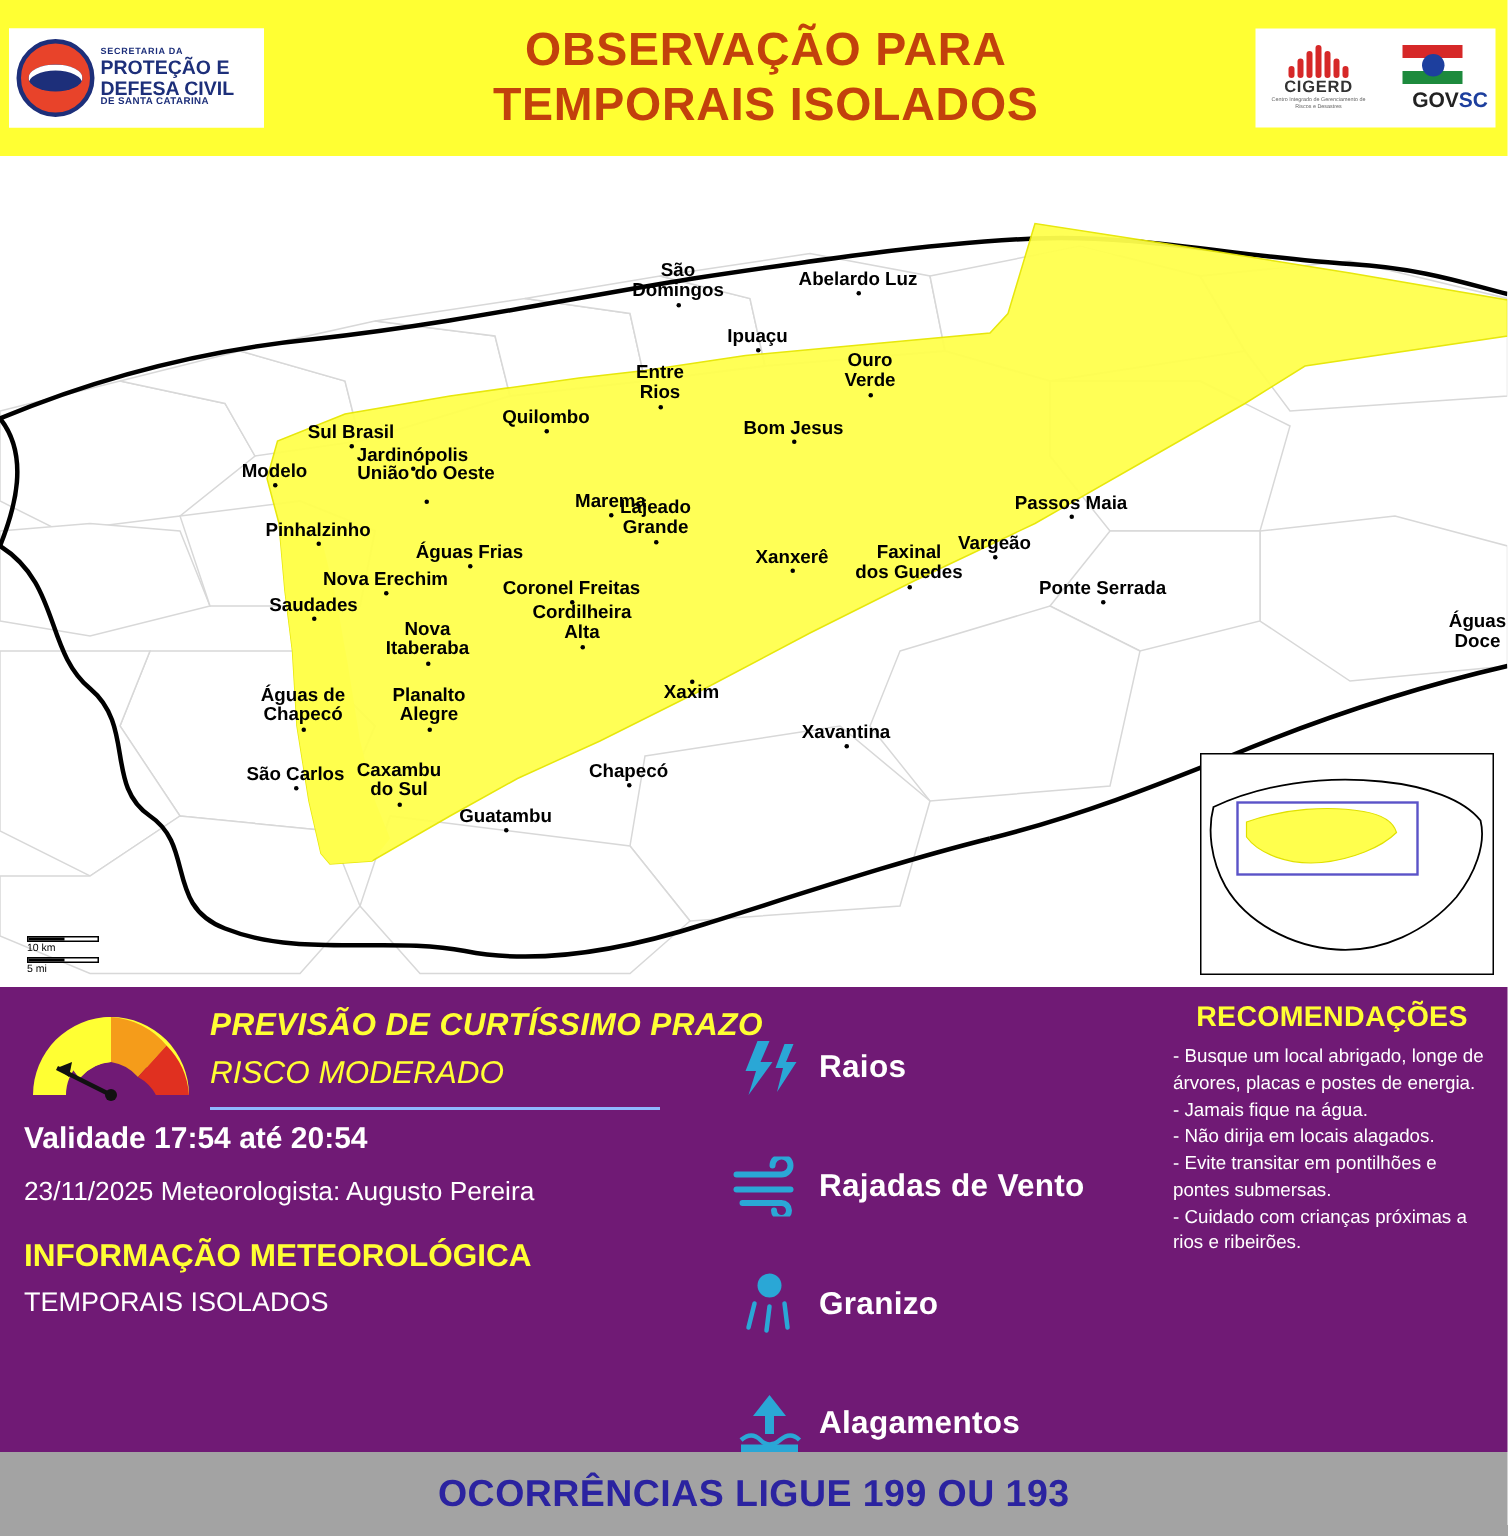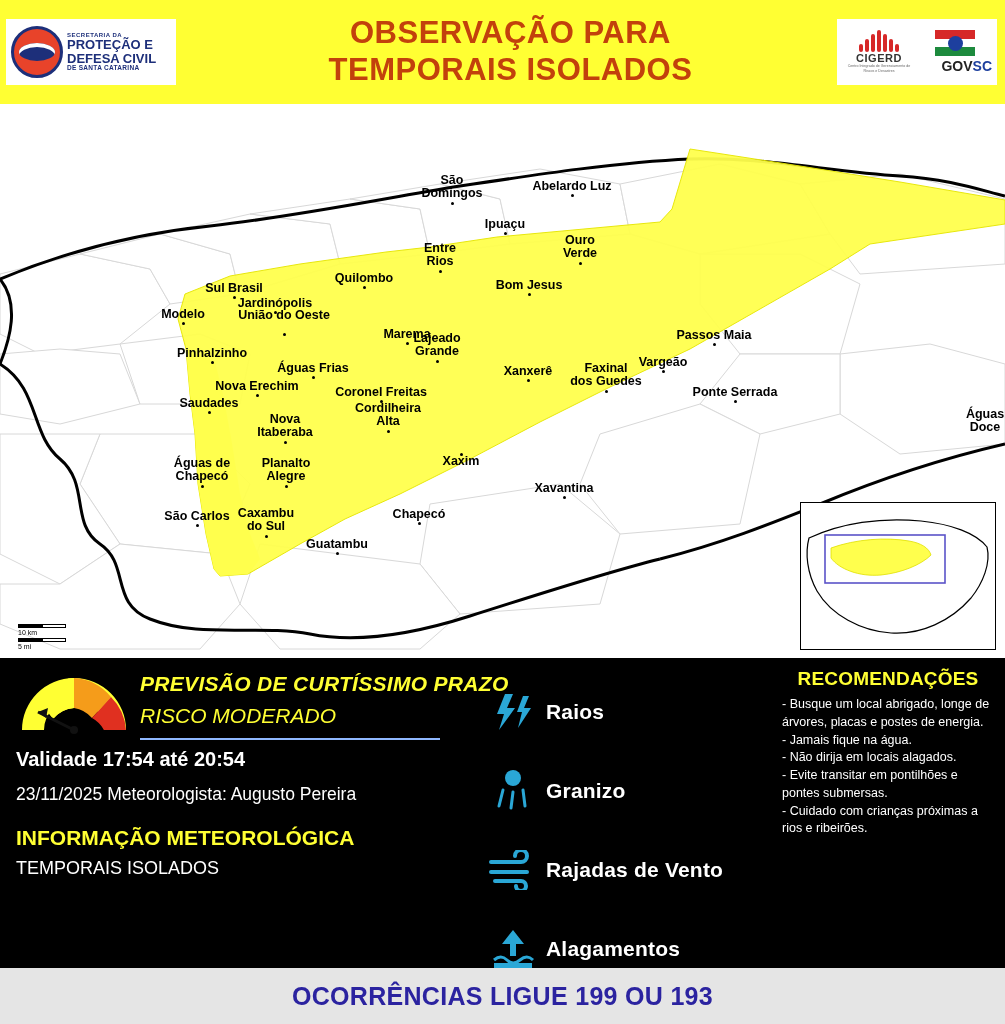--- a/index.html
+++ b/index.html
@@ -85,21 +85,21 @@
   .scalebar .bar { width:48px; height:4px; border:1px solid #000; background:#fff; position:relative; margin-bottom:1px;}
   .scalebar .bar i { position:absolute; left:0; top:0; width:24px; height:100%; background:#000; }
   .inset {
     position:absolute; left:800px; top:398px; width:196px; height:148px;
     background:#ffffff; border:1.5px solid #000;
   }
 
   
   .bottom {
     position:absolute; left:0; top:658px; width:1005px; height:310px;
-    background:#000000;
+    background:#701a75;
   }
   .gauge-box { position:absolute; left:14px; top:14px; width:120px; height:62px; }
   .risk-title {
     position:absolute; left:140px; top:14px; font-size:21px; font-style:italic;
     font-weight:bold; color:#ffff33; letter-spacing:.3px;
   }
   .risk-sub {
     position:absolute; left:140px; top:46px; font-size:21px; font-style:italic;
     font-weight:normal; color:#ffff33;
   }
@@ -121,21 +121,21 @@
   .legend-row { display:flex; align-items:center; height:72px; margin-bottom:7px; }
   .legend-icon { width:66px; display:flex; align-items:center; justify-content:center; }
   .legend-label { font-size:21px; font-weight:bold; color:#ffffff; letter-spacing:.2px; }
 
   .recs { position:absolute; left:782px; top:10px; width:212px; }
   .recs h3 { font-size:19px; color:#ffff33; font-weight:bold; text-align:center; margin-bottom:6px; letter-spacing:.2px;}
   .recs p { font-size:12.5px; color:#ffffff; line-height:1.42; }
 
   .footer {
     position:absolute; left:0; top:968px; width:1005px; height:56px;
-    background:#e5e5e5; display:flex; align-items:center; justify-content:center;
+    background:#a3a3a3; display:flex; align-items:center; justify-content:center;
   }
   .footer span { font-size:25px; font-weight:bold; color:#2b23a0; letter-spacing:.3px; }
 </style>
 </head>
 <body>
 
 <div class="header">
   <div class="logo-dc">
     <div class="dc-emblem">
         <div class="wave"></div>
@@ -345,38 +345,38 @@
       <div class="legend-icon">
         <svg width="44" height="44" viewBox="0 0 44 44">
           <polygon points="14,4 6,24 13,24 8,40 24,18 16,18 22,4" fill="#2aa7d6"></polygon>
           <polygon points="32,6 26,22 31,22 27,38 40,18 33,18 38,6" fill="#2aa7d6"></polygon>
         </svg>
       </div>
       <div class="legend-label">Raios</div>
     </div>
     <div class="legend-row">
       <div class="legend-icon">
+        <svg width="52" height="40" viewBox="0 0 52 40">
+          <path d="M4,12 H34 a6,6 0 1,0 -6,-6" fill="none" stroke="#2aa7d6" stroke-width="4" stroke-linecap="round"></path>
+          <path d="M4,22 H40" fill="none" stroke="#2aa7d6" stroke-width="4" stroke-linecap="round"></path>
+          <path d="M8,31 H34 a5,5 0 1,1 -5,5" fill="none" stroke="#2aa7d6" stroke-width="4" stroke-linecap="round"></path>
+        </svg>
+      </div>
+      <div class="legend-label">Rajadas de Vento</div>
+    </div>
+    <div class="legend-row">
+      <div class="legend-icon">
         <svg width="44" height="46" viewBox="0 0 44 46">
           <circle cx="22" cy="10" r="8" fill="#2aa7d6"></circle>
           <path d="M12,22 L8,38" stroke="#2aa7d6" stroke-width="3" stroke-linecap="round"></path>
           <path d="M22,24 L20,40" stroke="#2aa7d6" stroke-width="3" stroke-linecap="round"></path>
           <path d="M32,22 L34,38" stroke="#2aa7d6" stroke-width="3" stroke-linecap="round"></path>
         </svg>
       </div>
       <div class="legend-label">Granizo</div>
-    </div>
-    <div class="legend-row">
-      <div class="legend-icon">
-        <svg width="52" height="40" viewBox="0 0 52 40">
-          <path d="M4,12 H34 a6,6 0 1,0 -6,-6" fill="none" stroke="#2aa7d6" stroke-width="4" stroke-linecap="round"></path>
-          <path d="M4,22 H40" fill="none" stroke="#2aa7d6" stroke-width="4" stroke-linecap="round"></path>
-          <path d="M8,31 H34 a5,5 0 1,1 -5,5" fill="none" stroke="#2aa7d6" stroke-width="4" stroke-linecap="round"></path>
-        </svg>
-      </div>
-      <div class="legend-label">Rajadas de Vento</div>
     </div>
     <div class="legend-row">
       <div class="legend-icon">
         <svg width="46" height="46" viewBox="0 0 46 46">
           <polygon points="23,4 34,18 26,18 26,30 20,30 20,18 12,18" fill="#2aa7d6"></polygon>
           <path d="M4,34 q7,-6 13,0 t13,0 t13,0" fill="none" stroke="#2aa7d6" stroke-width="3"></path>
           <rect x="4" y="37" width="38" height="6" fill="#2aa7d6"></rect>
         </svg>
       </div>
       <div class="legend-label">Alagamentos</div>

